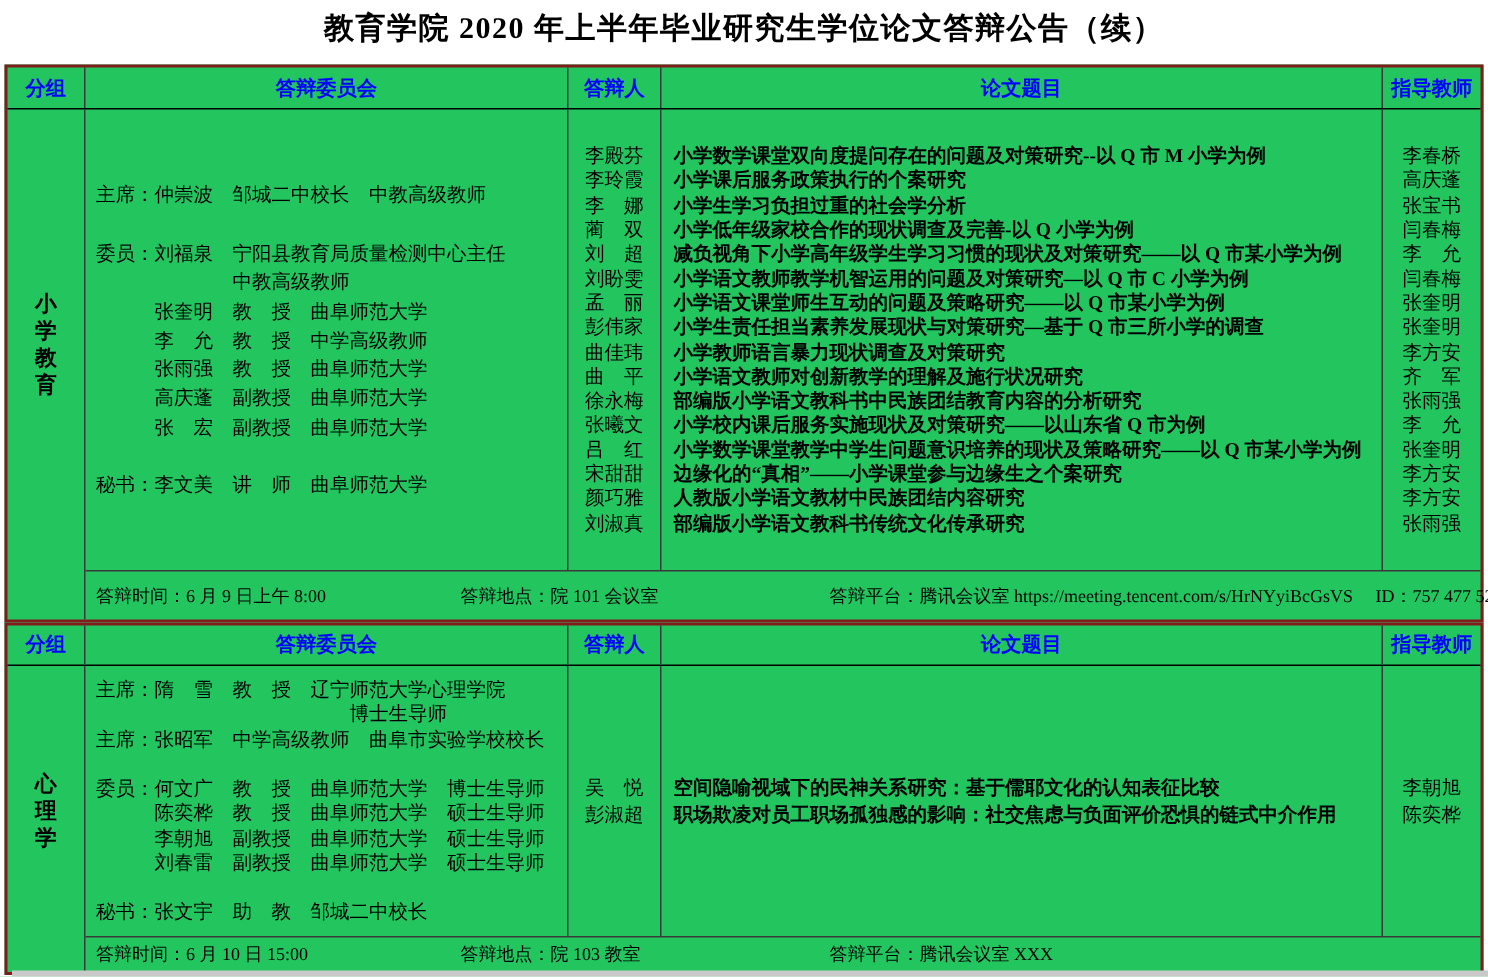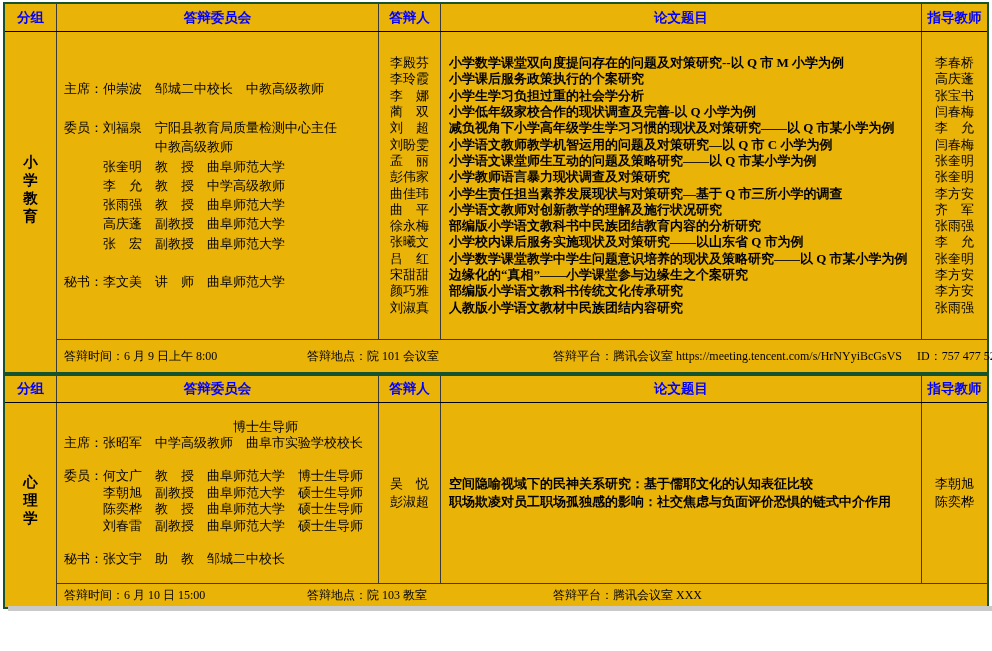--- a/index.html
+++ b/index.html
@@ -7,21 +7,21 @@
     width:992px;height:651px;overflow:hidden;
     font-family:"Liberation Serif","DejaVu Serif",serif;color:#000;
     position:relative;
   }
   .page{position:relative;padding:2px 3px 0 3px;}
   .page::after{content:"";position:absolute;left:8px;right:0;bottom:-2px;height:5px;background:#c9c9c9;}
   h1.title{
     text-align:center;font-size:20px;font-weight:bold;
     margin:3px 0 11px 0;letter-spacing:1px;
   }
-  .grp{border:2px solid #14532d;background:#eab308;}
+  .grp{border:2px solid #7f1d1d;background:#22c55e;}
   
   .hrow{display:flex;border-bottom:1px solid #000;font-weight:bold;font-size:13.5px;text-align:center;}
   .hrow .hc{display:flex;align-items:center;justify-content:center;border-right:1px solid #3a3a3a;box-sizing:border-box;}
   .hrow .hc:last-child{border-right:none;}
   .g1 .hrow{height:27px;}
   .g2 .hrow{height:26px;}
   .w-group{width:52px;flex:none;}
   .w-comm{width:322px;flex:none;}
   .w-def{width:62px;flex:none;}
   .w-thesis{width:481px;flex:none;}
@@ -57,20 +57,21 @@
   .g2 .frow{height:23px;}
   .f-time{width:243px;flex:none;}
   .f-place{width:246px;flex:none;}
   .f-id{margin-left:15px;}
 </style>
 </head>
 <body>
 
 <div class="page">
 
+  <h1 class="title">教育学院 2020 年上半年毕业研究生学位论文答辩公告（续）</h1>
 
   <section class="grp g1">
     <div class="hrow">
       <div class="hc w-group" style="color: rgb(0, 0, 255);">分组</div>
       <div class="hc w-comm" style="color: rgb(0, 0, 255);">答辩委员会</div>
       <div class="hc w-def" style="color: rgb(0, 0, 255);">答辩人</div>
       <div class="hc w-thesis" style="color: rgb(0, 0, 255);">论文题目</div>
       <div class="hc w-adv" style="color: rgb(0, 0, 255);">指导教师</div>
     </div>
     <div class="main">
@@ -114,29 +115,29 @@
             </div>
           <div class="cell tcell w-thesis">
 
           <div class="li">小学数学课堂双向度提问存在的问题及对策研究--以 Q 市 M 小学为例</div>
               <div class="li">小学课后服务政策执行的个案研究</div>
               <div class="li">小学生学习负担过重的社会学分析</div>
               <div class="li">小学低年级家校合作的现状调查及完善-以 Q 小学为例</div>
               <div class="li">减负视角下小学高年级学生学习习惯的现状及对策研究——以 Q 市某小学为例</div>
               <div class="li">小学语文教师教学机智运用的问题及对策研究—以 Q 市 C 小学为例</div>
               <div class="li">小学语文课堂师生互动的问题及策略研究——以 Q 市某小学为例</div>
+              <div class="li">小学生责任担当素养发展现状与对策研究—基于 Q 市三所小学的调查</div>
               <div class="li">小学教师语言暴力现状调查及对策研究</div>
-              <div class="li">小学生责任担当素养发展现状与对策研究—基于 Q 市三所小学的调查</div>
               <div class="li">小学语文教师对创新教学的理解及施行状况研究</div>
               <div class="li">部编版小学语文教科书中民族团结教育内容的分析研究</div>
               <div class="li">小学校内课后服务实施现状及对策研究——以山东省 Q 市为例</div>
               <div class="li">小学数学课堂教学中学生问题意识培养的现状及策略研究——以 Q 市某小学为例</div>
               <div class="li">边缘化的“真相”——小学课堂参与边缘生之个案研究</div>
+              <div class="li">人教版小学语文教材中民族团结内容研究</div>
               <div class="li">部编版小学语文教科书传统文化传承研究</div>
-              <div class="li">人教版小学语文教材中民族团结内容研究</div>
             </div>
           <div class="cell acell w-adv last">
 
           <div class="li">李春桥</div>
               <div class="li">高庆蓬</div>
               <div class="li">张宝书</div>
               <div class="li">闫春梅</div>
               <div class="li">李　允</div>
               <div class="li">闫春梅</div>
               <div class="li">张奎明</div>
@@ -170,26 +171,27 @@
       <div class="hc w-adv" style="color: rgb(0, 0, 255);">指导教师</div>
     </div>
     <div class="main">
       <div class="gcell">
         <div class="gname">心理学</div>
       </div>
       <div class="rightcol">
         <div class="bodyrow">
           <div class="cell ccell w-comm">
 
+          <div class="cl">主席：隋　雪　教　授　辽宁师范大学心理学院</div>
               <div class="cl">　　　　　　　　　　　　　博士生导师</div>
               <div class="cl">主席：张昭军　中学高级教师　曲阜市实验学校校长</div>
               <div class="cl"></div>
               <div class="cl">委员：何文广　教　授　曲阜师范大学　博士生导师</div>
+              <div class="cl">　　　陈奕桦　教　授　曲阜师范大学　硕士生导师</div>
               <div class="cl">　　　李朝旭　副教授　曲阜师范大学　硕士生导师</div>
-              <div class="cl">　　　陈奕桦　教　授　曲阜师范大学　硕士生导师</div>
               <div class="cl">　　　刘春雷　副教授　曲阜师范大学　硕士生导师</div>
               <div class="cl"></div>
               <div class="cl">秘书：张文宇　助　教　邹城二中校长</div>
             </div>
           <div class="cell dcell w-def">
 
           <div class="li">吴　悦</div>
               <div class="li">彭淑超</div>
             </div>
           <div class="cell tcell w-thesis">

